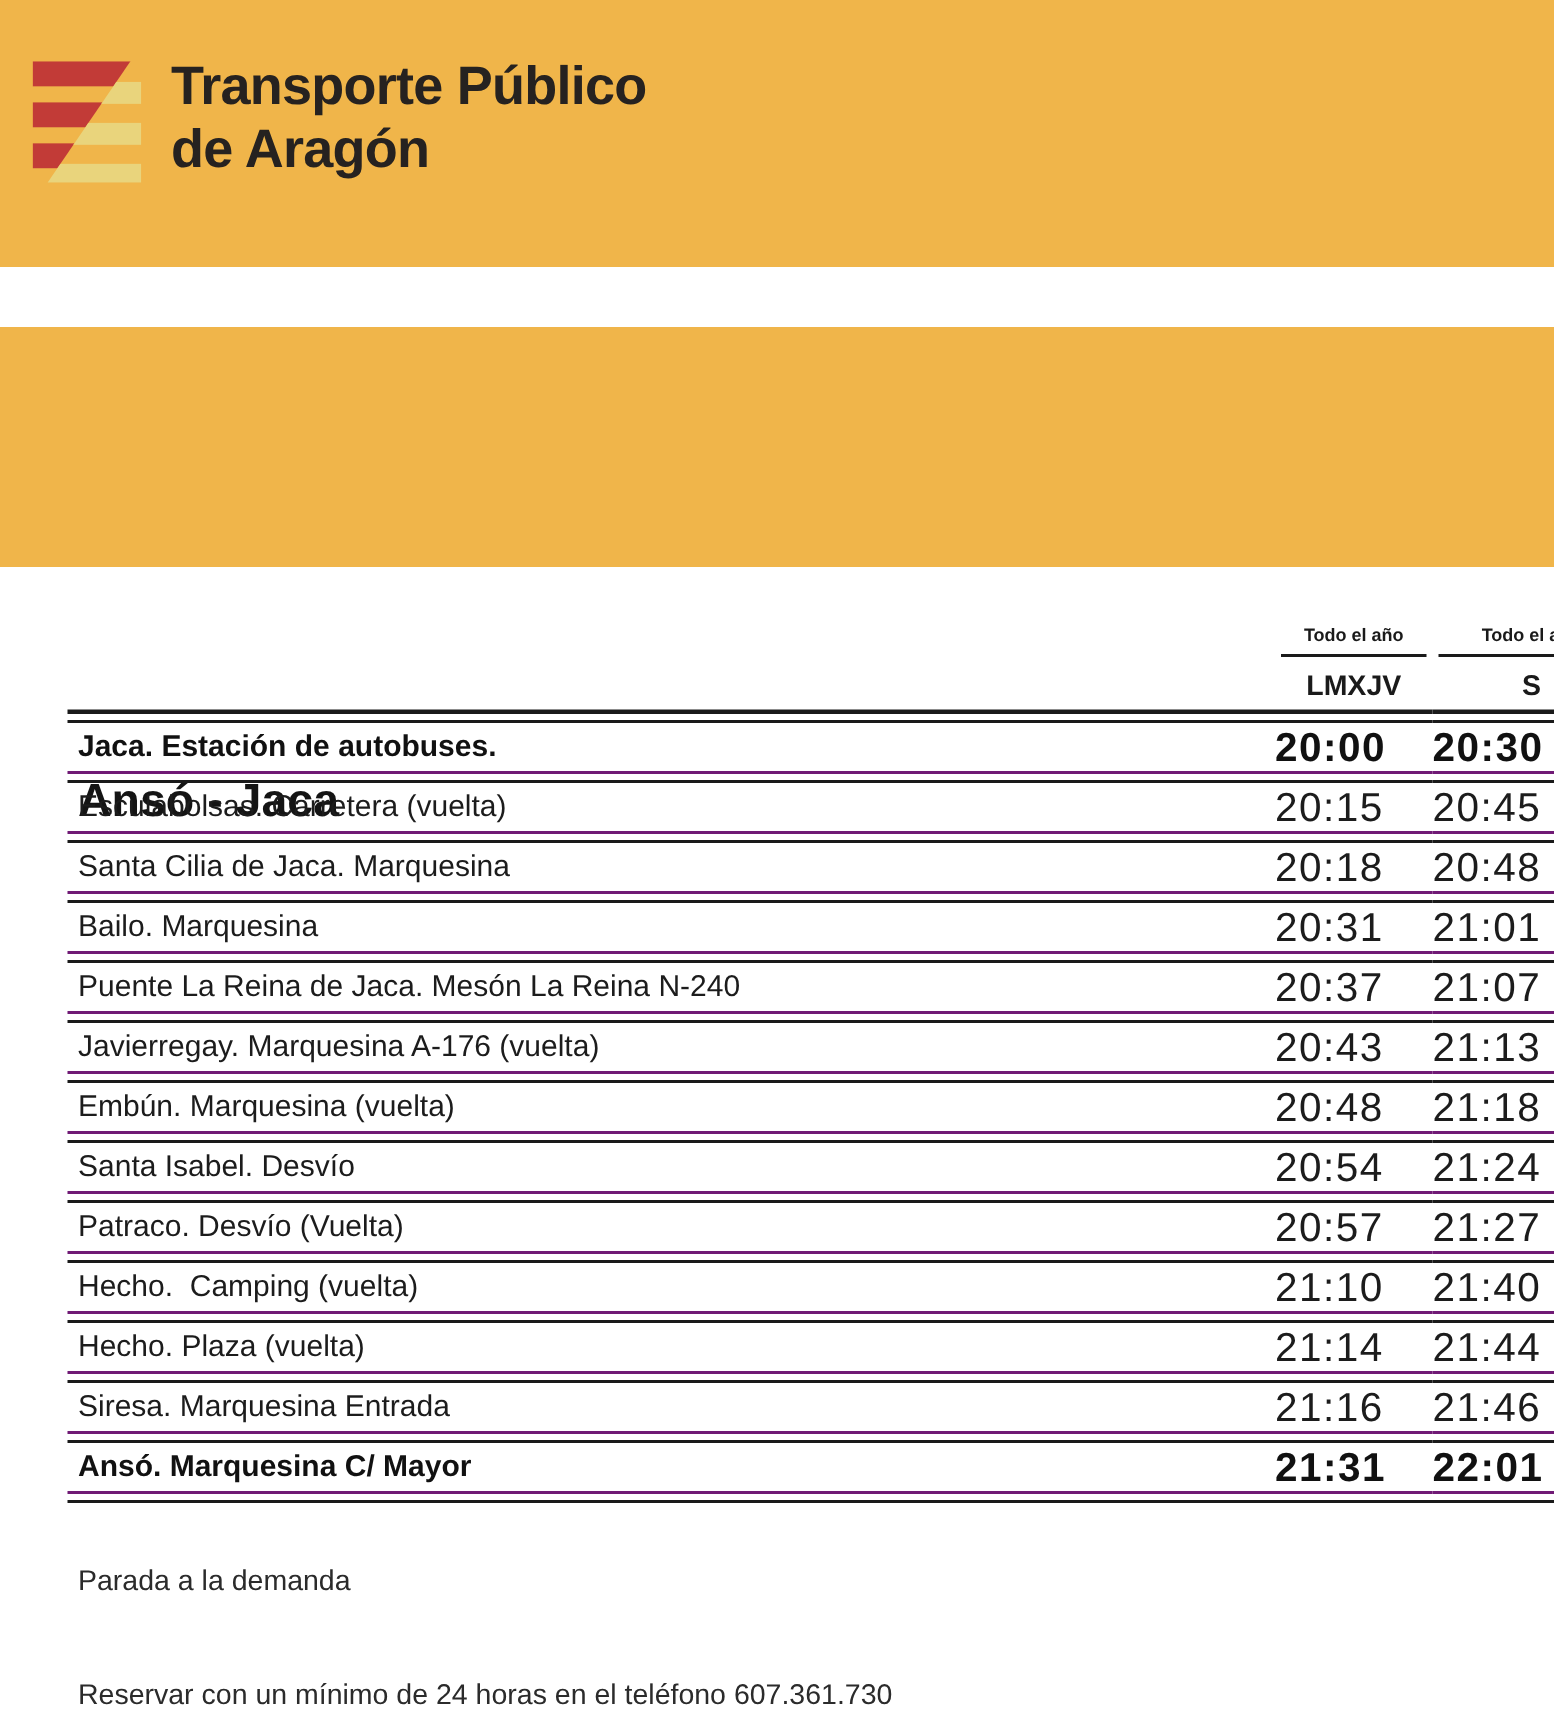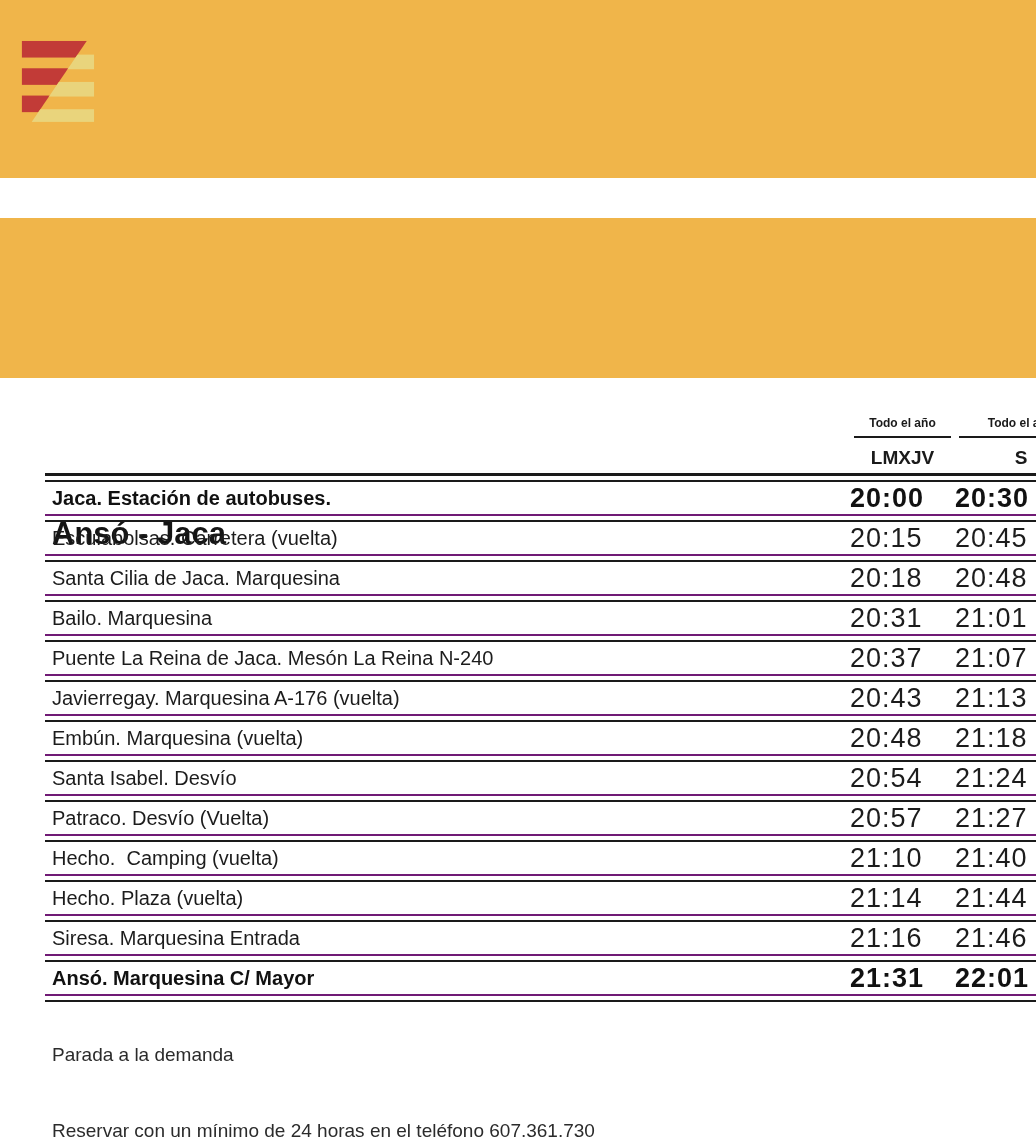--- a/index.html
+++ b/index.html
@@ -76,20 +76,24 @@
       <rect x="4" y="5" width="72" height="17" fill="#C23B37"></rect>
       <rect x="4" y="33" width="72" height="17" fill="#C23B37"></rect>
       <rect x="4" y="61" width="72" height="17" fill="#C23B37"></rect>
     </g>
     <g clip-path="url(#clip-right)">
       <rect x="8" y="19" width="70" height="15" fill="#E9D47C"></rect>
       <rect x="8" y="47" width="70" height="15" fill="#E9D47C"></rect>
       <rect x="8" y="75" width="70" height="13" fill="#E9D47C"></rect>
     </g>
   </svg>
+  <div class="brand-text">
+    <div>Transporte Público</div>
+    <div>de Aragón</div>
+  </div>
 </div>
 
 <div class="white-gap"></div>
 
 <div class="title-band">
   <div class="route-code">T01-31</div>
   <div class="route-direction">Vuelta</div>
   <div class="route-name">Ansó - Jaca</div>
 </div>
 

